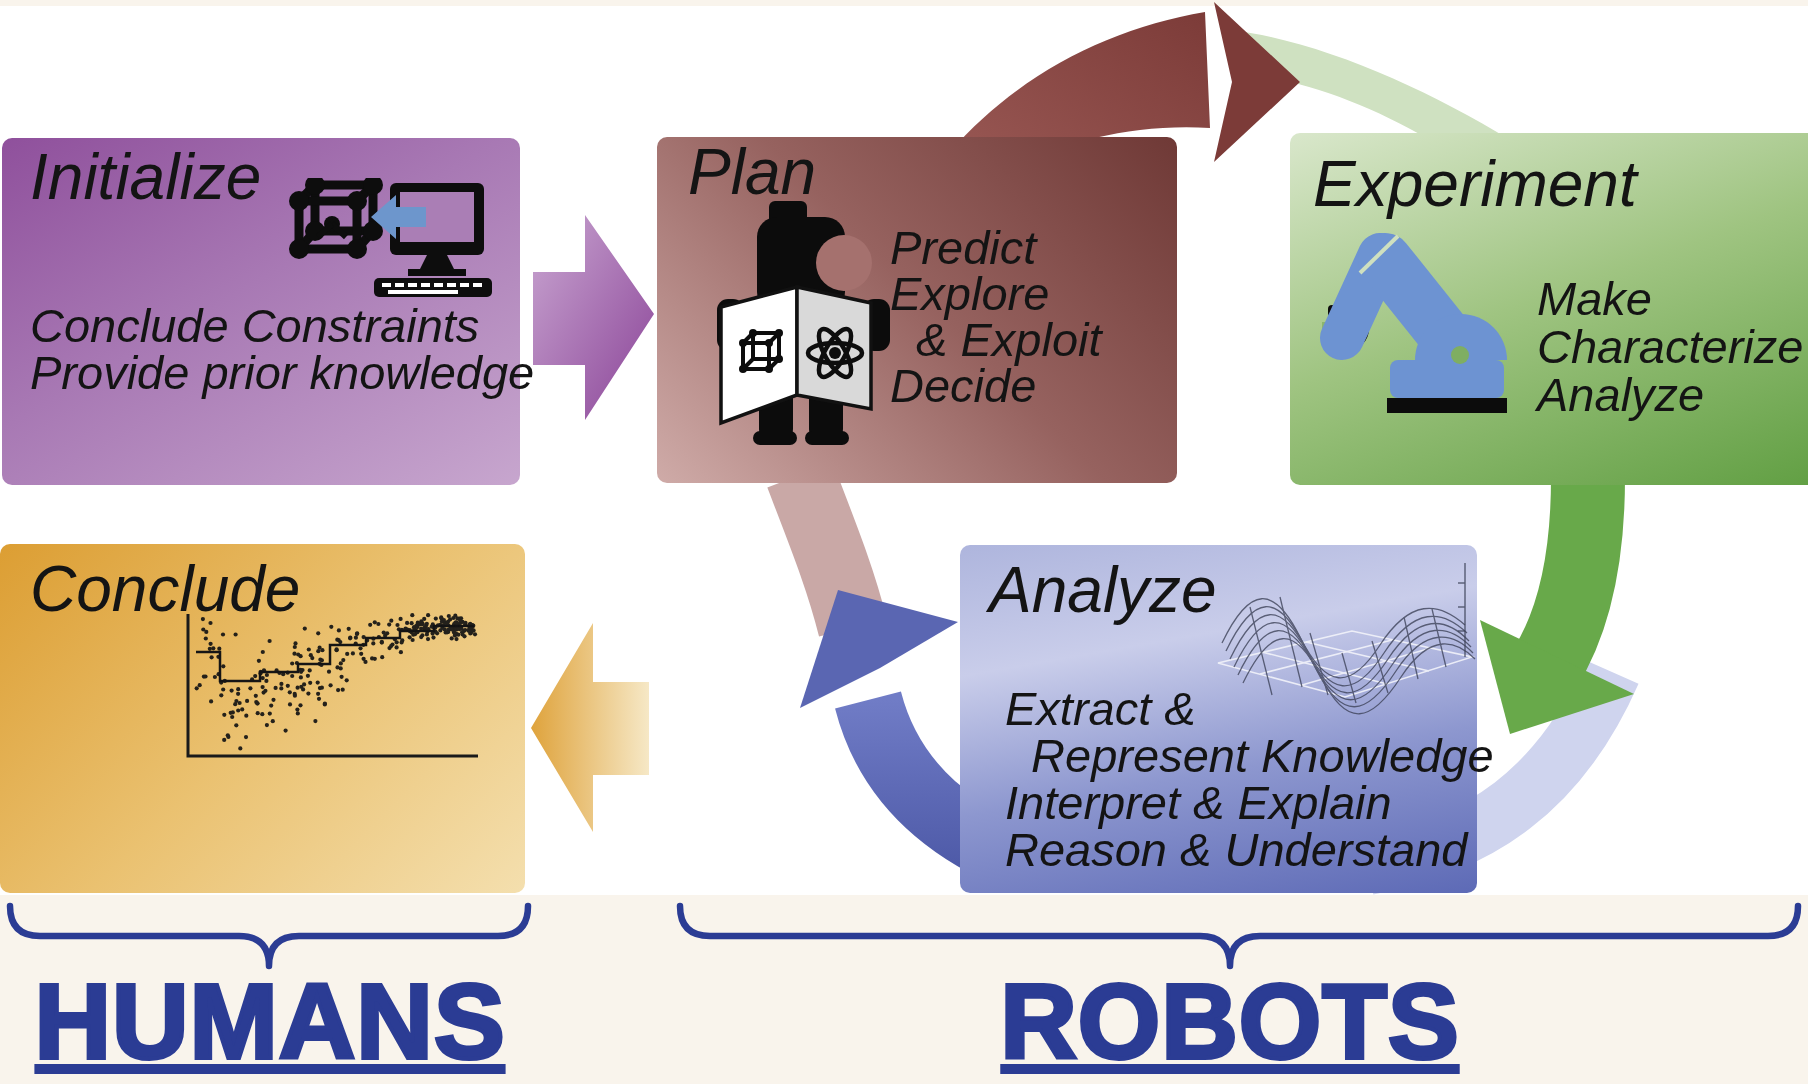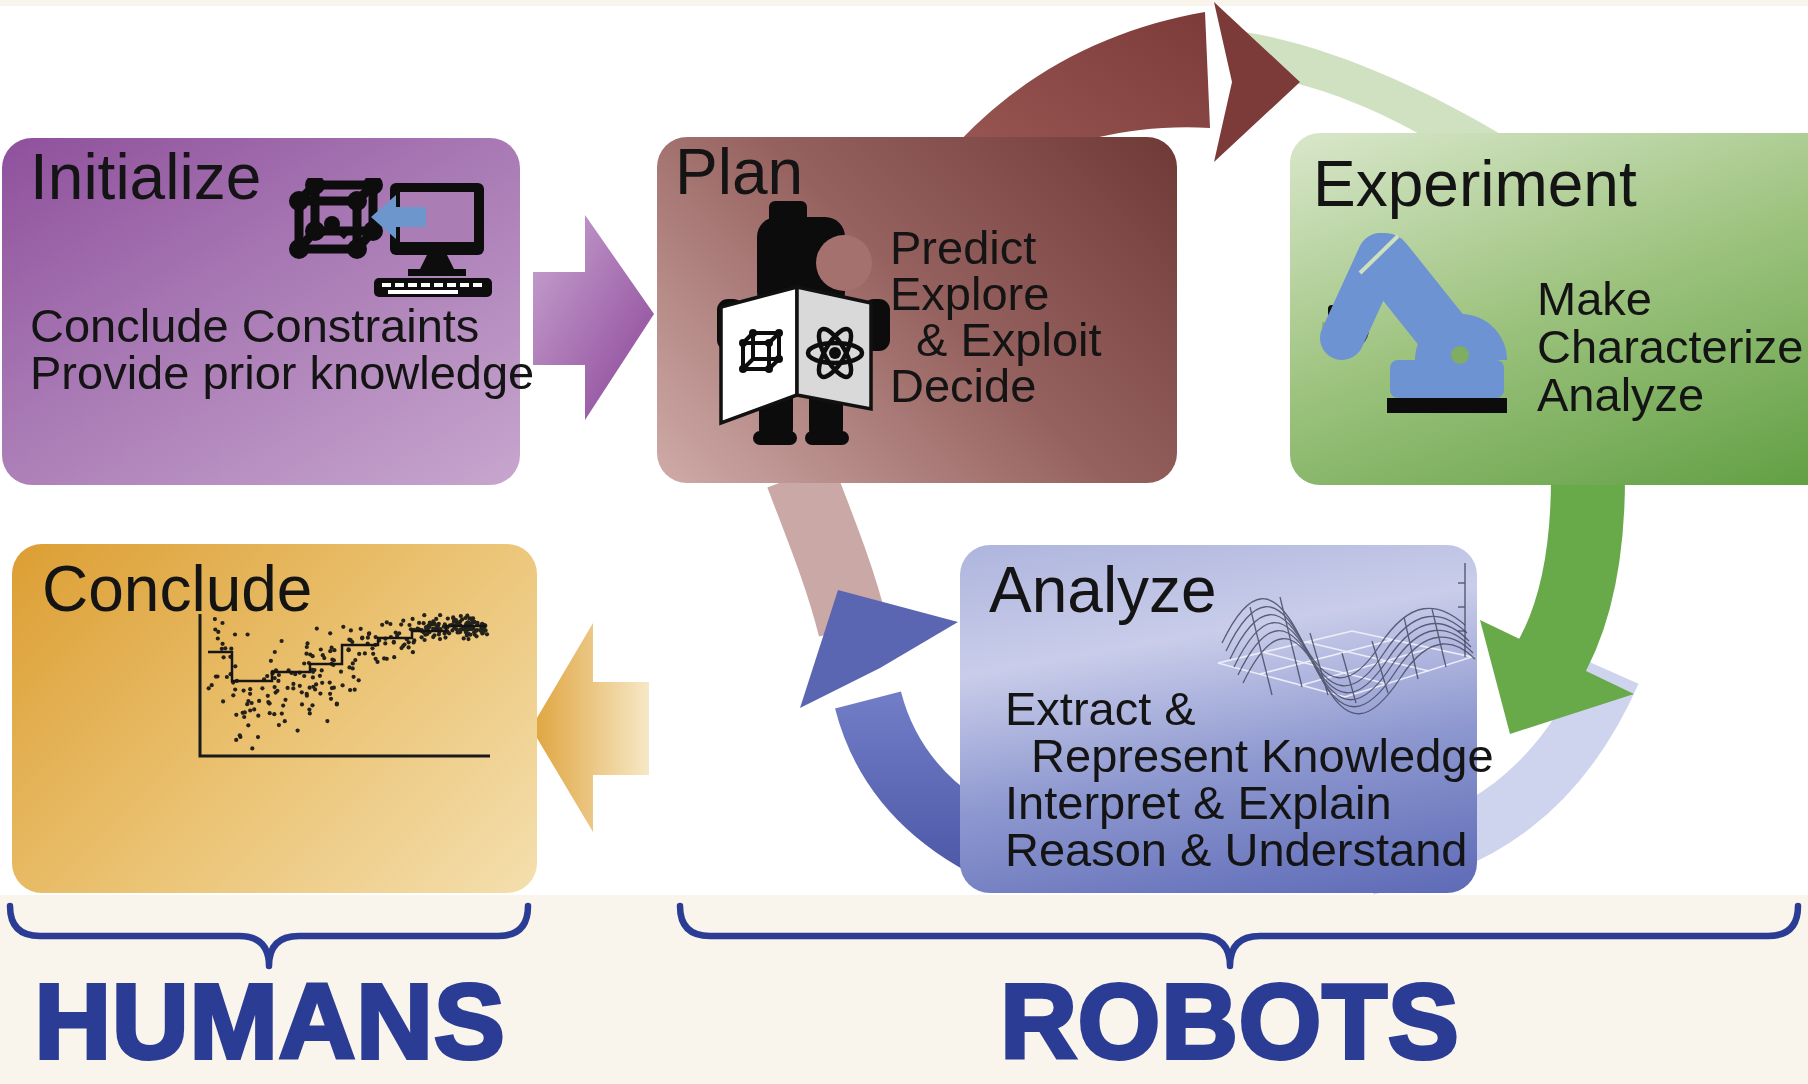--- a/index.html
+++ b/index.html
@@ -2,38 +2,38 @@
 <html><head>
 <meta charset="utf-8">
 <style>
   html,body{margin:0;padding:0;background:#ffffff;}
   #stage{position:relative;width:1808px;height:1084px;overflow:hidden;background:#ffffff;
          font-family:"Liberation Sans",sans-serif;color:#141414;}
   .strip-top{position:absolute;left:0;top:0;width:1808px;height:6px;background:#f9f4ec;z-index:0;}
   .band-bottom{position:absolute;left:0;top:895px;width:1808px;height:189px;background:#f9f4ec;z-index:2;}
   #arrow-layer{position:absolute;left:0;top:0;z-index:1;}
   #brace-layer{position:absolute;left:0;top:0;z-index:4;pointer-events:none;}
-  .box{position:absolute;border-radius:30px;z-index:3;}
+  .box{position:absolute;border-radius:10px;z-index:3;font-style:italic;}
   .box-initialize{left:2px;top:138px;width:518px;height:347px;
      background:linear-gradient(150deg,#8f509c 0%,#a879b4 45%,#c7a6ce 100%);}
   .box-plan{left:657px;top:137px;width:520px;height:346px;
      background:linear-gradient(225deg,#6f3936 0%,#96625f 48%,#cfaba8 100%);}
   .box-experiment{left:1290px;top:133px;width:596px;height:352px;
      background:linear-gradient(160deg,#d9e7cb 0%,#9fc481 45%,#5c9c3e 100%);}
   .box-analyze{left:960px;top:545px;width:517px;height:348px;
      background:linear-gradient(170deg,#aeb5dd 0%,#c9cdea 30%,#8d97cf 62%,#5d6ab6 100%);}
   .box-conclude{left:0px;top:544px;width:525px;height:349px;
-     background:linear-gradient(135deg,#dc9e33 0%,#eac170 50%,#f4dfae 100%);margin-left:12px;}
+     background:linear-gradient(135deg,#dc9e33 0%,#eac170 50%,#f4dfae 100%);}
   .title{position:absolute;font-size:64px;line-height:1.05;font-weight:400;color:#141414;}
   .body{position:absolute;font-size:47px;line-height:47px;font-weight:400;color:#141414;}
   .body div{white-space:pre;}
   .icon-svg{position:absolute;}
   .group-label{position:absolute;top:968px;width:540px;text-align:center;
      font-size:106px;line-height:1.0;font-weight:700;color:#2b3c94;
-     -webkit-text-stroke:4px #2b3c94;letter-spacing:1px;z-index:4;}
+     -webkit-text-stroke:4px #2b3c94;letter-spacing:1px;z-index:4;text-decoration:underline;}
   .gl-humans{left:0px;}
   .gl-robots{left:960px;}
 </style>
 </head>
 <body>
 
 <div id="stage">
 
   <div class="strip-top"></div>
 
@@ -126,21 +126,21 @@
       </g>
       <polygon fill="#6d96cc" points="369,79 394,57 394,69 424,69 424,89 394,89 394,101"></polygon>
     </svg>
     <div class="body" style="left:28px;top:164px">
       <div>Conclude Constraints</div>
       <div>Provide prior knowledge</div>
     </div>
   </div>
 
   <div class="box box-plan">
-    <div class="title" style="left:18px;top:2px">Plan</div>
+    <div class="title" style="left:31px;top:2px">Plan</div>
     <svg class="icon-svg" style="left:55px;top:60px" width="180" height="250" viewBox="55 60 180 250">
       <rect x="112" y="64" width="38" height="28" rx="6" fill="#0c0c0c"></rect>
       <rect x="100" y="80" width="88" height="95" rx="20" fill="#0c0c0c"></rect>
       <circle cx="187" cy="126" r="28" fill="#a5716e"></circle>
       <rect x="125" y="172" width="44" height="16" fill="#0c0c0c"></rect>
       <rect x="88" y="185" width="112" height="16" rx="6" fill="#0c0c0c"></rect>
       <rect x="60" y="162" width="27" height="52" rx="11" fill="#0c0c0c"></rect>
       <rect x="206" y="162" width="27" height="52" rx="11" fill="#0c0c0c"></rect>
       <rect x="102" y="248" width="34" height="56" rx="12" fill="#0c0c0c"></rect>
       <rect x="152" y="248" width="34" height="56" rx="12" fill="#0c0c0c"></rect>

